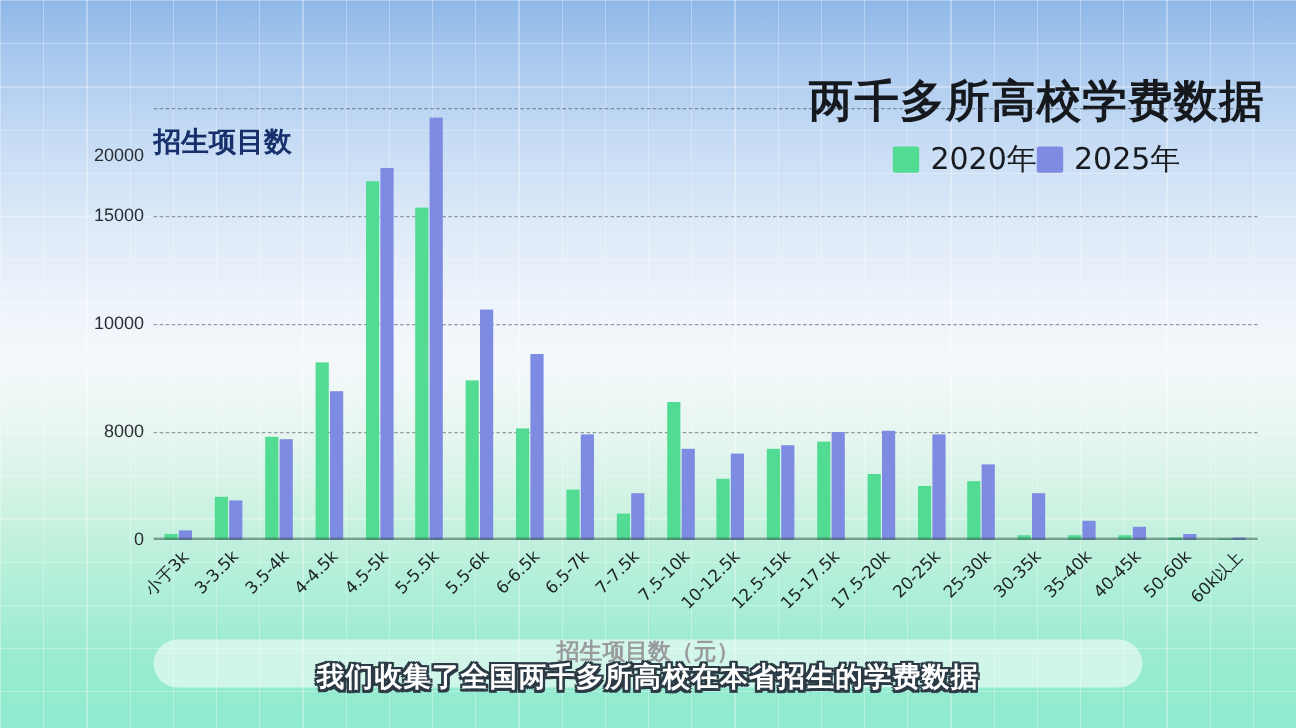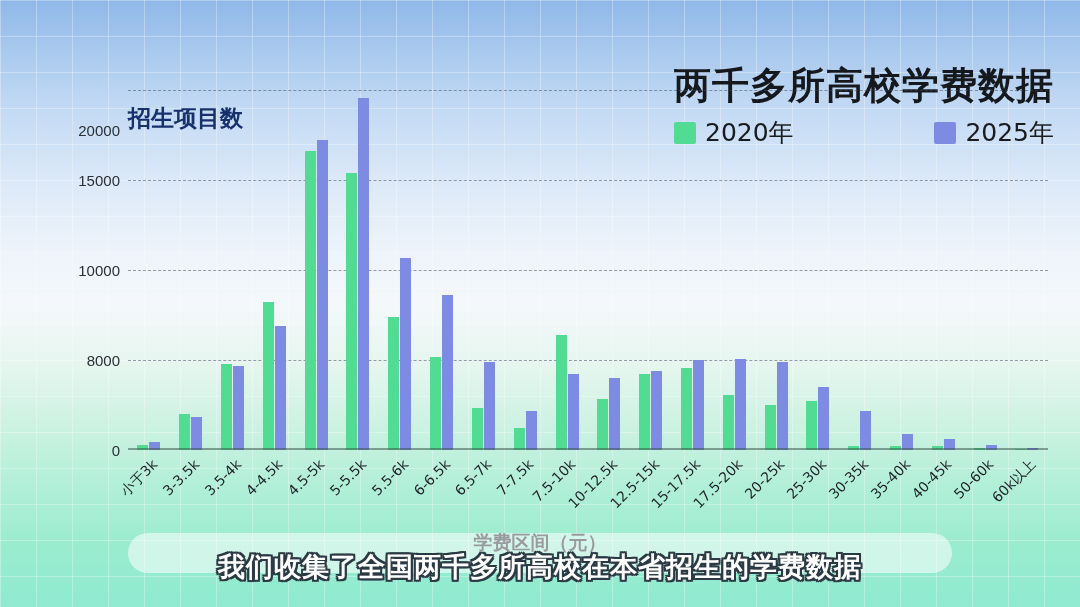--- a/index.html
+++ b/index.html
@@ -82,21 +82,21 @@
     font-size: 37px;
     font-weight: bold;
     color: #15181c;
     letter-spacing: 1px;
     line-height: 44px;
     white-space: nowrap;
   }
   #legend {
     margin-top: 8px;
     display: flex;
-    justify-content: space-between;
+    justify-content: center;
     align-items: center;
   }
   .legend-item {
     display: flex;
     align-items: center;
     gap: 9px;
   }
   .legend-swatch {
     width: 22px;
     height: 22px;
@@ -229,21 +229,21 @@
     background: rgba(255,255,255,0.55);
     border-radius: 20px;
   }
   #caption-text {
     position: absolute;
     left: 0;
     right: 0;
     top: 549px;
     text-align: center;
     font-family: "DejaVu Sans", "Liberation Sans", sans-serif;
-    font-size: 27px;
+    font-size: 23px;
     font-weight: bold;
     color: #ffffff;
     letter-spacing: 1px;
     text-shadow:
       -2px 0 0 #2b3a44, 2px 0 0 #2b3a44,
       0 -2px 0 #2b3a44, 0 2px 0 #2b3a44,
       -2px -2px 0 #2b3a44, 2px -2px 0 #2b3a44,
       -2px 2px 0 #2b3a44, 2px 2px 0 #2b3a44;
     white-space: nowrap;
   }
@@ -439,18 +439,18 @@
         <div class="xlab">40-45k</div>
       </div>
       <div class="xlab-cell">
         <div class="xlab">50-60k</div>
       </div>
       <div class="xlab-cell">
         <div class="xlab">60k以上</div>
       </div>
     </div>
 
-  <div id="x-axis-title">学费区间（元）</div>
+  <div id="x-axis-title">招生项目数（元）</div>
 
   <div id="caption-bar"></div>
   <div id="caption-text">我们收集了全国两千多所高校在本省招生的学费数据</div>
 
 </div>
 
 </body></html>

